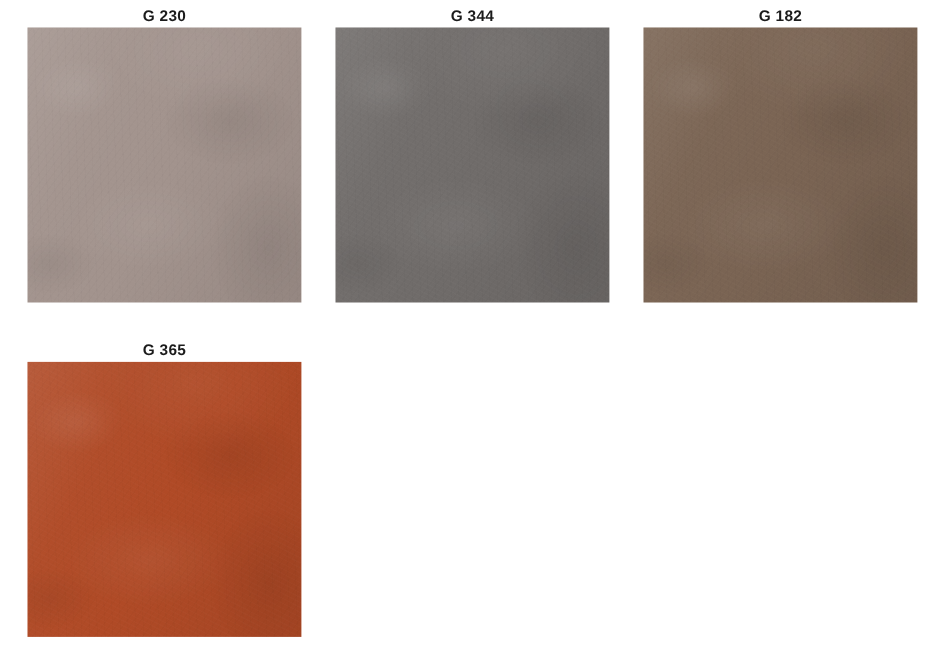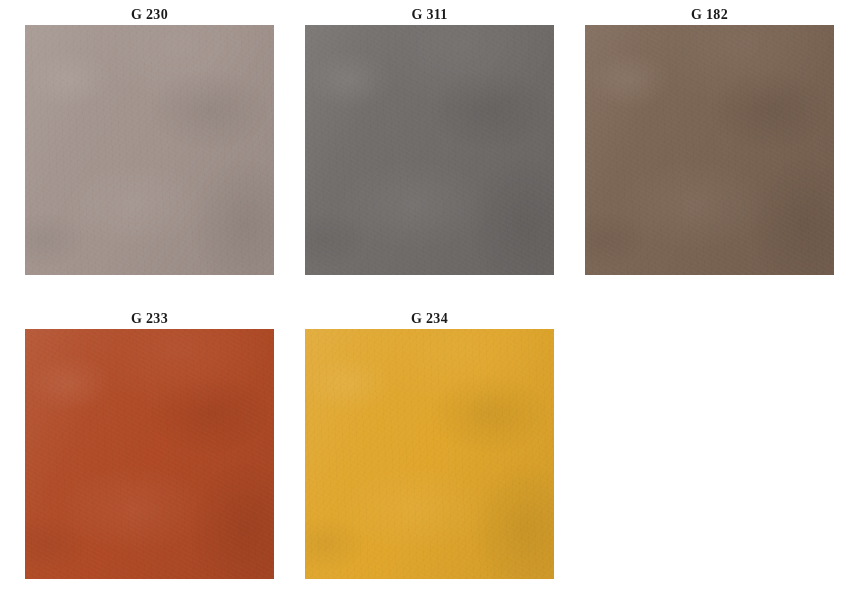--- a/index.html
+++ b/index.html
@@ -41,21 +41,21 @@
     width: 249px;
   }
   .swatch-label {
     height: 21px;
     line-height: 21px;
     text-align: center;
     font-size: 14px;
     font-weight: bold;
     letter-spacing: 0.3px;
     color: #1b1b1b;
-    font-family: Liberation Serif, serif;
+    font-family: Liberation Sans, sans-serif;
     white-space: nowrap;
     user-select: none;
   }
   .swatch {
     width: 249px;
     height: 250px;
     position: relative;
     overflow: hidden;
     background-color: #999;
   }
@@ -104,50 +104,42 @@
     <div class="cell">
       <div class="swatch-label">G 230</div>
       <div class="swatch" style="background-color: rgb(162, 147, 141);">
         <div class="sheen"></div>
         <div class="grain"></div>
         <div class="grain2"></div>
       </div>
     </div>
 
     <div class="cell">
-      <div class="swatch-label">G 311</div>
+      <div class="swatch-label">G 344</div>
       <div class="swatch" style="background-color: rgb(112, 108, 106);">
         <div class="sheen"></div>
         <div class="grain"></div>
         <div class="grain2"></div>
       </div>
     </div>
 
     <div class="cell">
       <div class="swatch-label">G 182</div>
       <div class="swatch" style="background-color: rgb(122, 100, 83);">
         <div class="sheen"></div>
         <div class="grain"></div>
         <div class="grain2"></div>
       </div>
     </div>
 
     <div class="cell">
-      <div class="swatch-label">G 233</div>
+      <div class="swatch-label">G 365</div>
       <div class="swatch" style="background-color: rgb(176, 74, 38);">
         <div class="sheen"></div>
         <div class="grain"></div>
         <div class="grain2"></div>
       </div>
     </div>
 
-    <div class="cell">
-      <div class="swatch-label">G 234</div>
-      <div class="swatch" style="background-color: rgb(224, 166, 44);">
-        <div class="sheen"></div>
-        <div class="grain"></div>
-        <div class="grain2"></div>
-      </div>
-    </div>
 
 
   </div>
 </div>
 
 </body></html>

